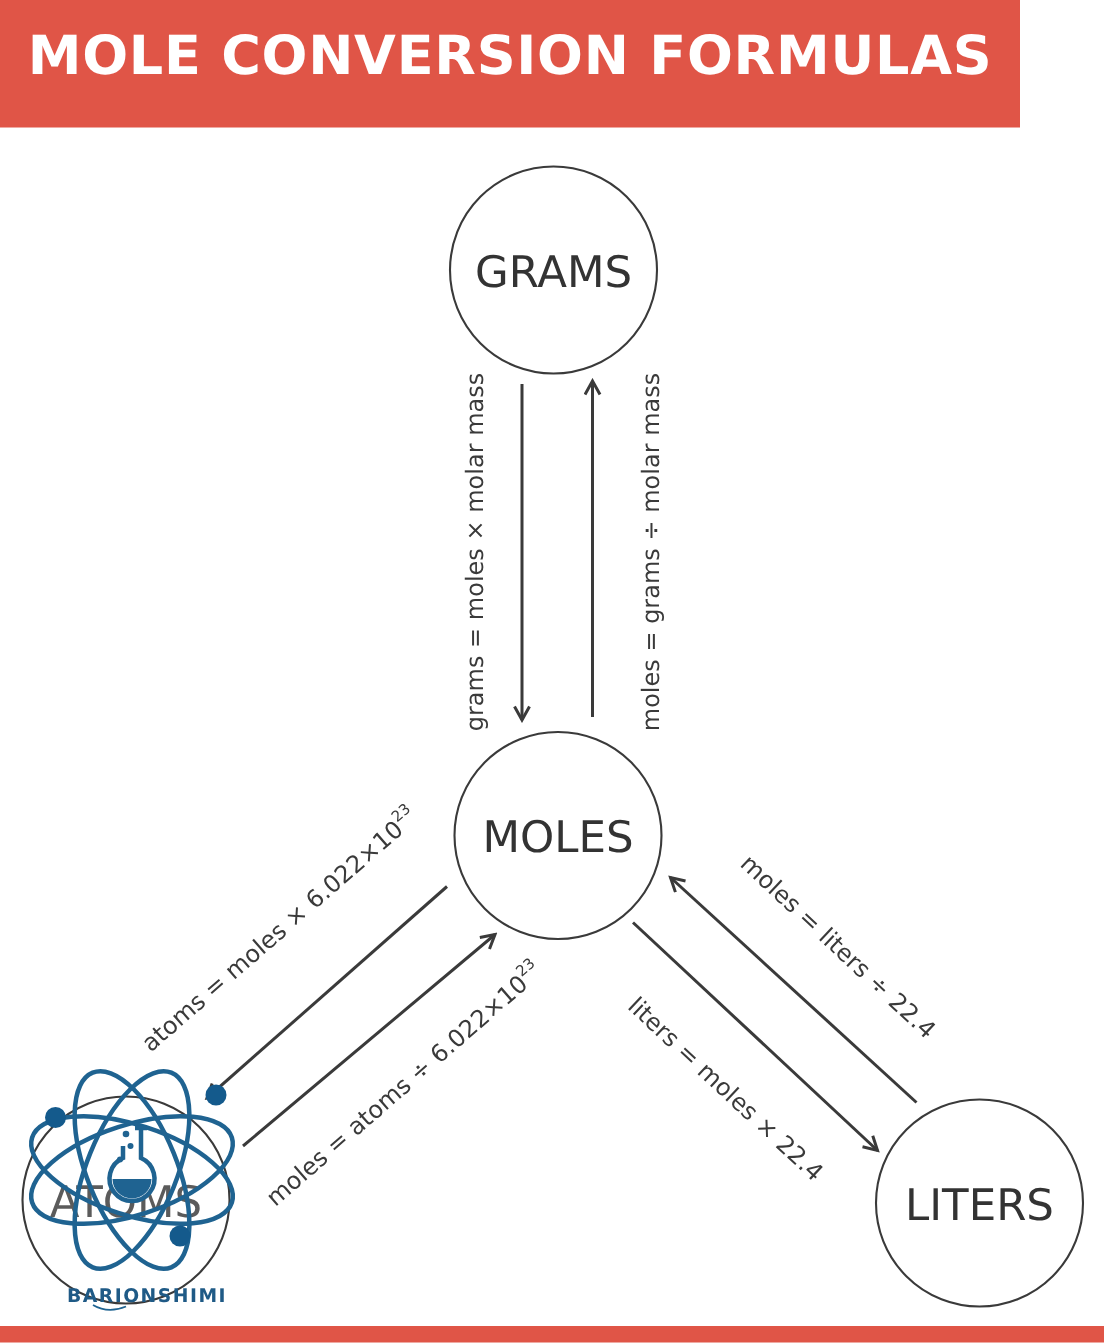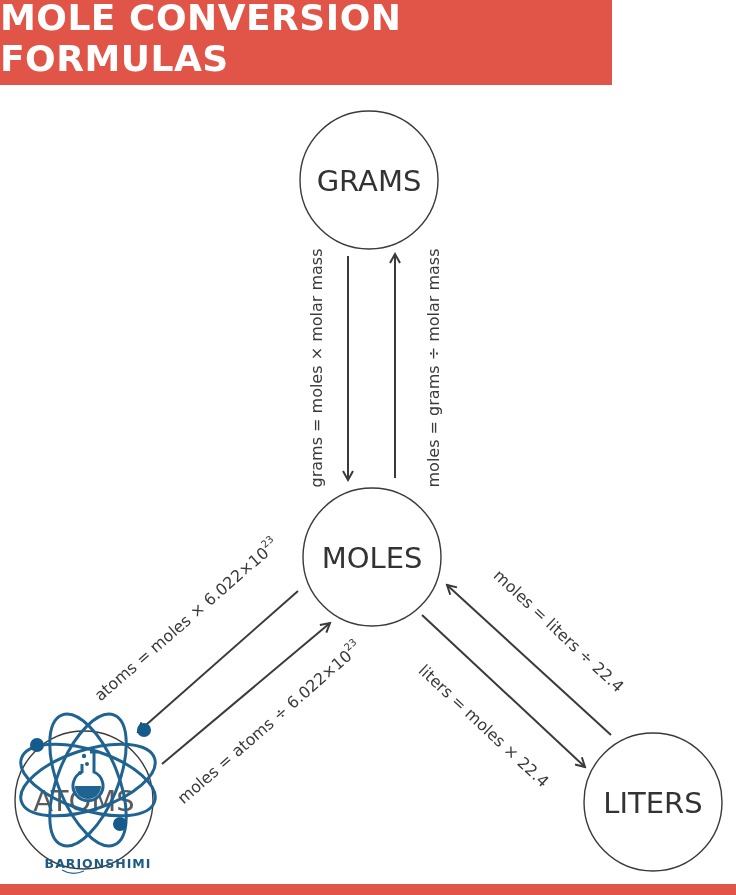--- a/index.html
+++ b/index.html
@@ -2,21 +2,21 @@
 <html><head>
 <meta charset="utf-8">
 <style>
   html, body { margin: 0; padding: 0; }
   body {
     width: 736px; height: 895px; position: relative; overflow: hidden;
     background: #ffffff;
     font-family: "DejaVu Sans", sans-serif;
   }
   .header {
-    position: absolute; left: 0; top: 0; width: 612px; height: 85px;
+    position: absolute; left: 0; top: 0; width: 680px; height: 85px;
     background: #e05547;
     display: flex; align-items: center; justify-content: center;
   }
   .header-title {
     color: #ffffff; font-family: "DejaVu Sans", sans-serif; font-weight: bold;
     font-size: 36px; letter-spacing: 0.5px; margin-top: -10px;
   }
   .footer-strip {
     position: absolute; left: 0; top: 884px; width: 736px; height: 11px;
     background: #e05547;

